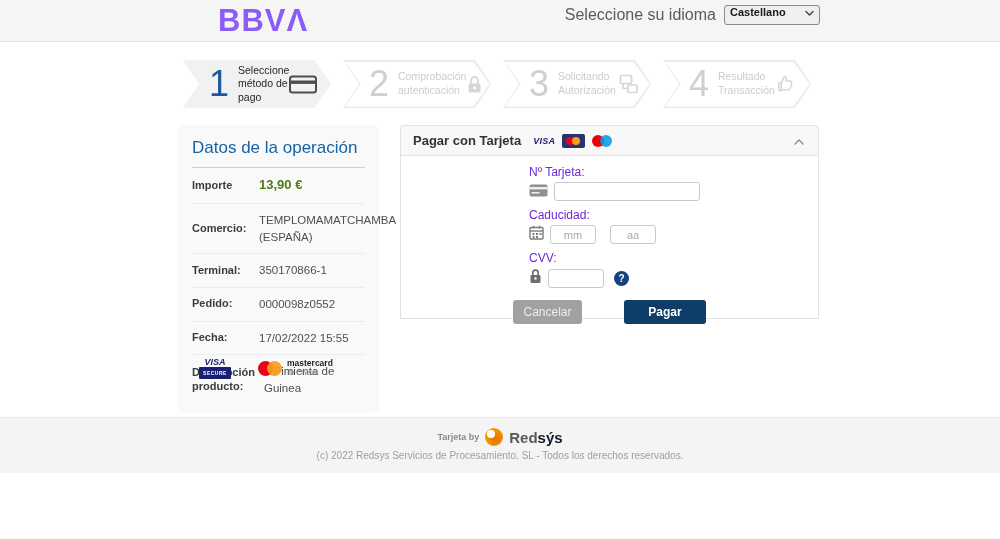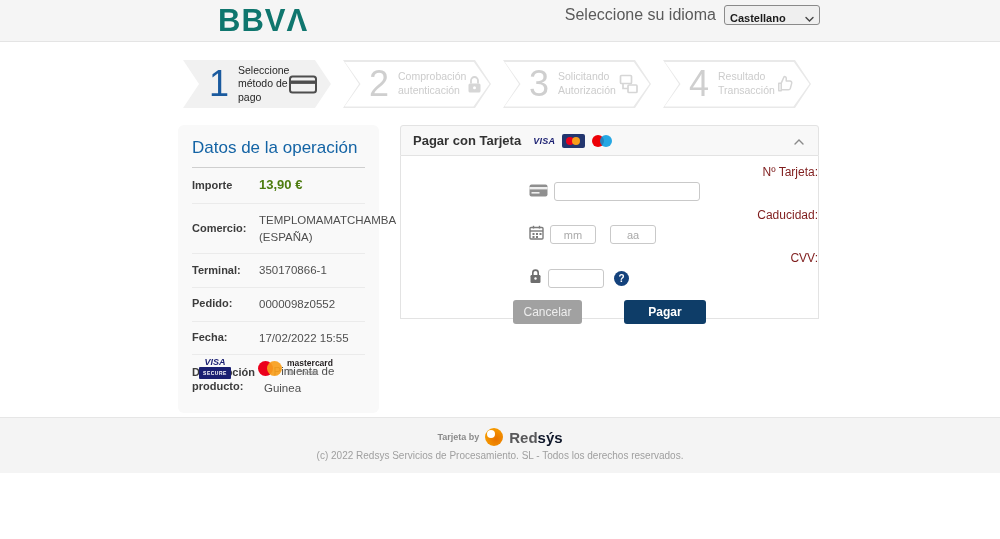--- a/index.html
+++ b/index.html
@@ -3,25 +3,25 @@
 <meta charset="utf-8">
 <style>
   html,body{margin:0;padding:0;background:#fff;}
   .page{position:relative;width:1000px;height:539px;background:#fff;overflow:hidden;
         font-family:"Liberation Sans", sans-serif;}
 
   
   .top-bar{position:absolute;top:0;left:0;width:100%;height:42px;background:#f5f5f5;
            border-bottom:1px solid #e4e4e4;box-sizing:border-box;}
   .logo{position:absolute;left:218px;top:3px;font-size:31px;font-weight:bold;
-        color:#0f766e;letter-spacing:1px;line-height:36px;}
+        color:#8b5cf6;letter-spacing:1px;line-height:36px;}
   .logo .caret{letter-spacing:0;}
   .lang{position:absolute;right:180px;top:5px;display:flex;align-items:center;gap:8px;}
   .lang-label{font-size:16px;color:#5a5a5a;}
-  .lang-select{display:flex;align-items:flex-end;justify-content:space-between;width:84px;height:18px;
+  .lang-select{display:flex;align-items:flex-start;justify-content:space-between;width:84px;height:18px;
                background:#efefef;border:1px solid #8a8a8a;border-radius:3px;padding:0 5px;
                font-size:11px;font-weight:bold;color:#1a1a1a;cursor:pointer;}
   .lang-select svg{flex:0 0 auto;}
 
   
   .steps{position:absolute;left:183px;top:60px;display:flex;gap:12px;}
   .step{position:relative;width:148px;height:48px;}
   .arrow{position:absolute;inset:0;
          clip-path:polygon(0 0,calc(100% - 16px) 0,100% 50%,calc(100% - 16px) 100%,0 100%,16px 50%);}
   .step .arrow.border{background:#e9e9e9;}
@@ -76,21 +76,21 @@
   .mc-mini .c2{left:10px;background:#f79e1b;}
   .maestro-mini{position:relative;width:21px;height:14px;}
   .maestro-mini i{position:absolute;top:1px;width:12px;height:12px;border-radius:50%;}
   .maestro-mini .c1{left:0;background:#ed0006;}
   .maestro-mini .c2{left:8px;background:#0099df;opacity:.85;}
   .collapse-btn{margin-left:auto;background:none;border:none;padding:2px;cursor:pointer;display:flex;}
   .pay-body{position:relative;height:163px;background:#fff;border:1px solid #e3e3e3;border-top:none;
             box-sizing:border-box;padding-top:9px;}
   .form-col{margin-left:128px;}
   .fgroup{margin-bottom:7px;}
-  .flabel{display:block;font-size:12px;color:#7f1d1d;margin-bottom:3px;text-align:right;}
+  .flabel{display:block;font-size:12px;color:#6d28d9;margin-bottom:3px;}
   .frow{display:flex;align-items:center;gap:6px;}
   .tinput{height:17px;border:1px solid #c9c9c9;border-radius:3px;font-size:11px;color:#555;
           padding:0 6px;box-sizing:content-box;font-family:"Liberation Sans",sans-serif;}
   .tinput::placeholder{color:#a9a9a9;}
   .card-num{width:132px;}
   .mini{width:32px;text-align:center;}
   .cvv{width:42px;}
   .help-badge{width:15px;height:15px;border-radius:50%;background:#14427c;color:#fff;font-size:10px;
               font-weight:bold;display:flex;align-items:center;justify-content:center;
               border:none;cursor:pointer;margin-left:4px;}

